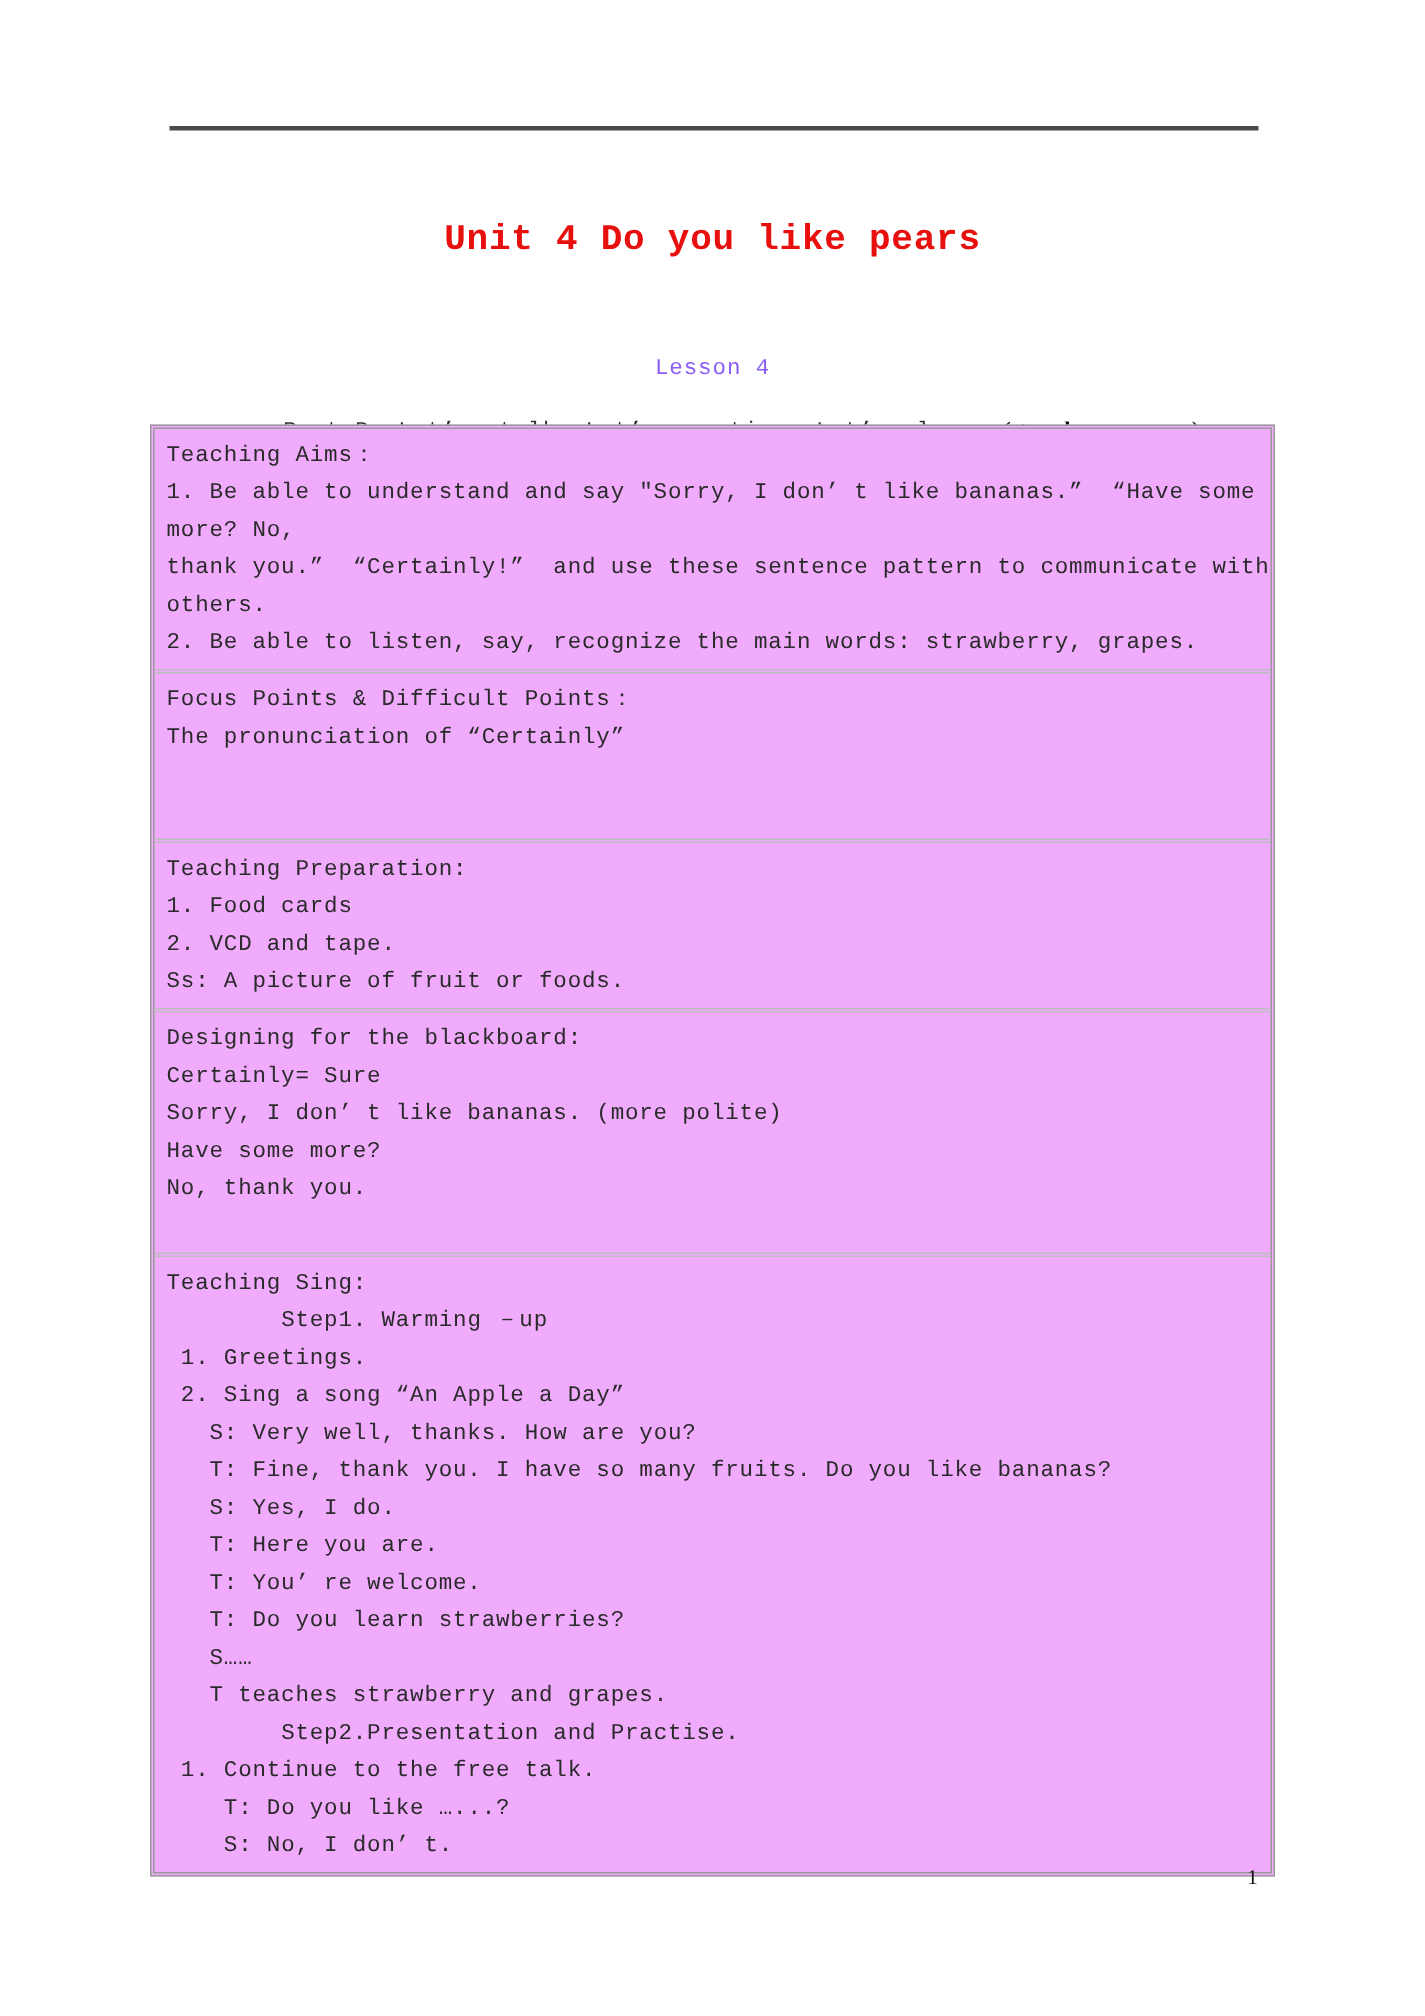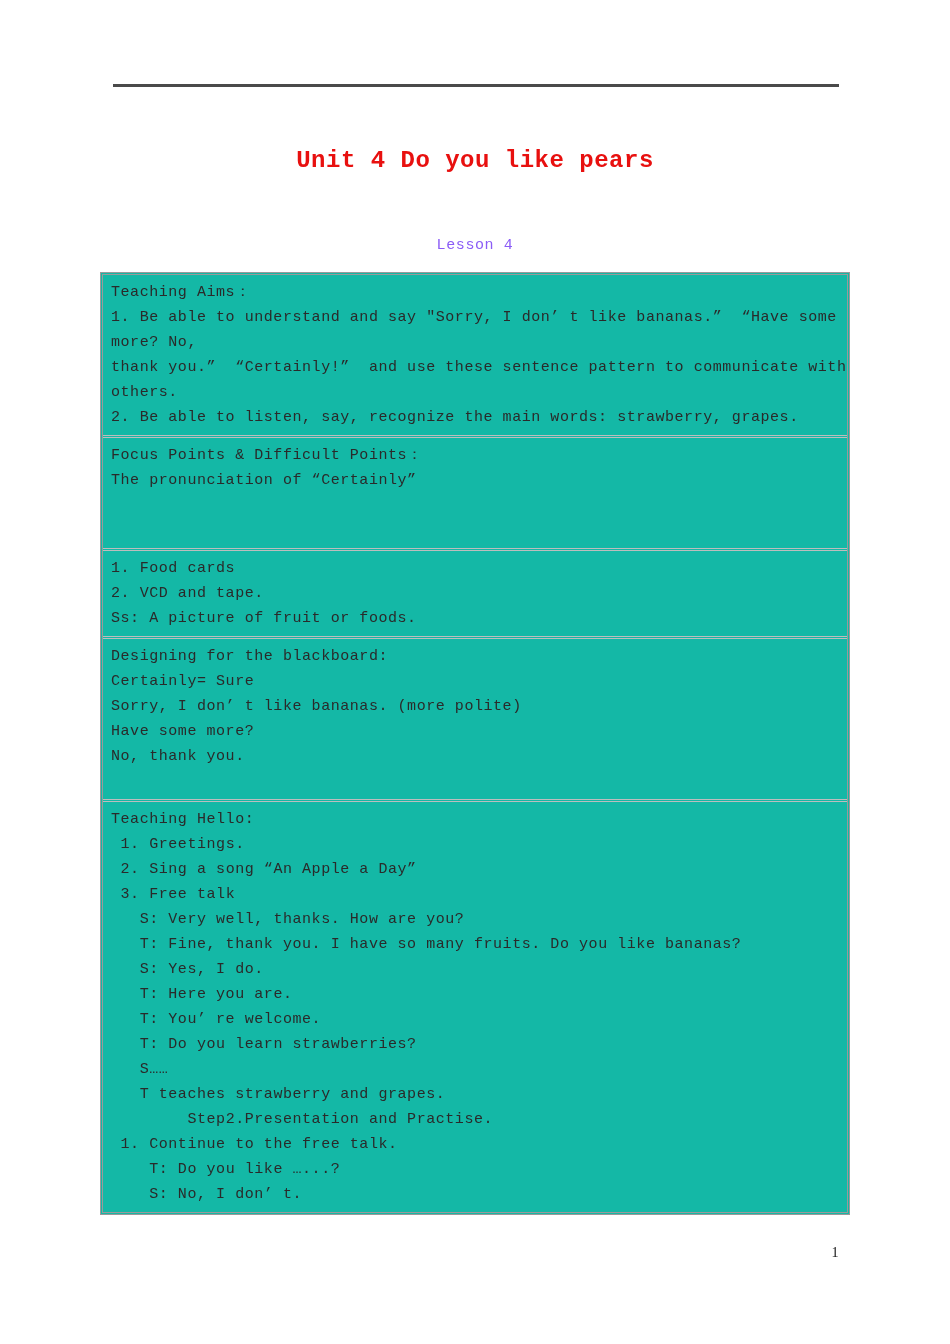--- a/index.html
+++ b/index.html
@@ -77,28 +77,28 @@
     font-weight: bold;
     letter-spacing: 0;
     font-size: 15px;
     color: #111;
   }
 
   
   .tbl {
     position: absolute;
     left: 100px;
-    top: 272px;
+    top: 283px;
     width: 750px;
     box-sizing: border-box;
     border-left: 3px double #9a9a9a;
     border-right: 3px double #9a9a9a;
     border-top: 3px double #9a9a9a;
     border-bottom: 3px double #9a9a9a;
-    background: #14b8a6;
+    background: #f0abfc;
   }
   .row {
     box-sizing: border-box;
     border-bottom: 3px double #bdbdbd;
     padding: 5px 0 5px 8px;
   }
   .row:last-child {
     border-bottom: none;
   }
   .line {
@@ -150,39 +150,40 @@
     </div>
 
     <div class="row">
       <div class="line">Focus Points &amp; Difficult Points：</div>
       <div class="line">The pronunciation of “Certainly”</div>
       <div class="line blank"></div>
       <div class="line blank"></div>
     </div>
 
     <div class="row">
+      <div class="line">Teaching Preparation:</div>
       <div class="line">1. Food cards</div>
       <div class="line">2. VCD and tape.</div>
       <div class="line">Ss: A picture of fruit or foods.</div>
     </div>
 
     <div class="row">
       <div class="line">Designing for the blackboard:</div>
       <div class="line">Certainly= Sure</div>
       <div class="line">Sorry, I don’ t like bananas. (more polite)</div>
       <div class="line">Have some more?</div>
       <div class="line">No, thank you.</div>
       <div class="line blank"></div>
     </div>
 
     <div class="row">
-      <div class="line">Teaching Hello:</div>
+      <div class="line">Teaching Sing:</div>
+      <div class="line">        Step1. Warming －up</div>
       <div class="line"> 1. Greetings.</div>
       <div class="line"> 2. Sing a song “An Apple a Day”</div>
-      <div class="line"> 3. Free talk</div>
       <div class="line">   S: Very well, thanks. How are you?</div>
       <div class="line">   T: Fine, thank you. I have so many fruits. Do you like bananas?</div>
       <div class="line">   S: Yes, I do.</div>
       <div class="line">   T: Here you are.</div>
       <div class="line">   T: You’ re welcome.</div>
       <div class="line">   T: Do you learn strawberries?</div>
       <div class="line">   S……</div>
       <div class="line">   T teaches strawberry and grapes.</div>
       <div class="line">        Step2.Presentation and Practise.</div>
       <div class="line"> 1. Continue to the free talk.</div>

